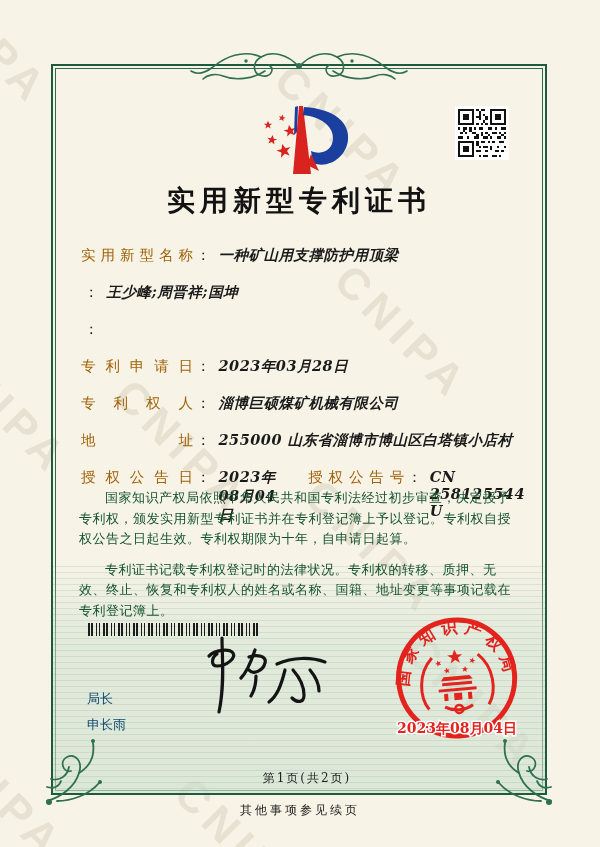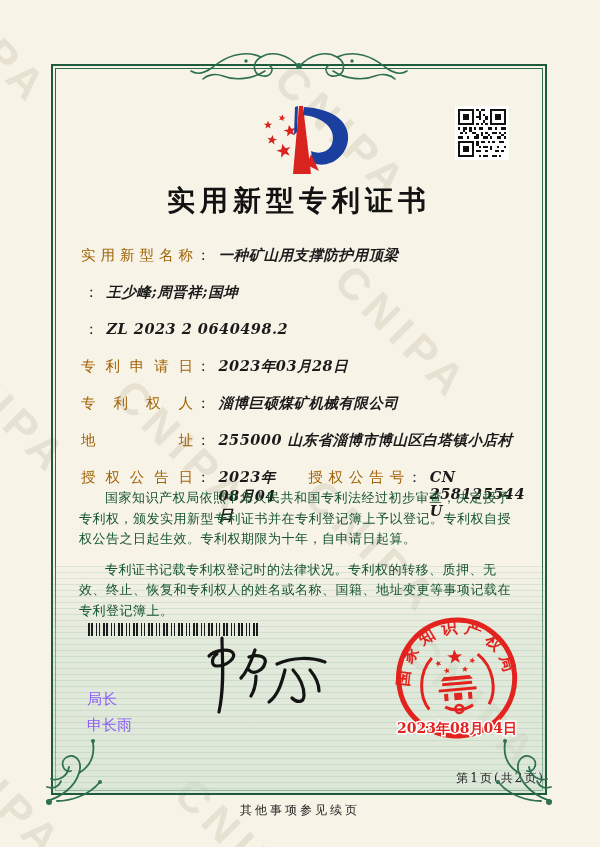--- a/index.html
+++ b/index.html
@@ -81,27 +81,27 @@
     background:repeating-linear-gradient(90deg,
       #1c1c1c 0 2px, rgba(0,0,0,0) 2px 3px,
       #1c1c1c 3px 5px, rgba(0,0,0,0) 5px 8px,
       #1c1c1c 8px 9px, rgba(0,0,0,0) 9px 11px,
       #1c1c1c 11px 12px, rgba(0,0,0,0) 12px 15px);
   }
 
   .signer {
     position:absolute; left:34px; top:620px;
     font-family:"Liberation Sans","DejaVu Sans",sans-serif;
-    font-size:15px; font-weight:500; color:#8b5cf6; line-height:26px;
+    font-size:13px; font-weight:500; color:#0c4a6e; line-height:26px;
   }
   .signature { position:absolute; left:128px; top:560px; }
   .seal { position:absolute; left:334px; top:546px; }
 
   .pageno {
-    position:absolute; left:0; right:0; top:704px; text-align:right;
+    position:absolute; left:0; right:0; top:704px; text-align:center;
     font-size:12px; letter-spacing:2px; color:#222;padding-left:16px;
   }
   .contnote {
     position:absolute; left:0; right:0; top:802px; text-align:center;
     font-size:12px; letter-spacing:3px; color:#1e1e1e; z-index:2;
   }
 </style>
 </head>
 <body>
 
@@ -209,21 +209,20 @@
         <span class="flabel">实用新型名称</span>
         <span class="fcolon">：</span>
         <span class="fvalue">一种矿山用支撑防护用顶梁</span>
       </div>
       <div class="frow">
         <span class="fcolon">：</span>
         <span class="fvalue">王少峰;周晋祥;国坤</span>
       </div>
       <div class="frow">
         <span class="fcolon">：</span>
-        <span class="fvalue">ZL 2023 2 0640498.2</span>
       </div>
       <div class="frow">
         <span class="flabel">专利申请日</span>
         <span class="fcolon">：</span>
         <span class="fvalue">2023年03月28日</span>
       </div>
       <div class="frow">
         <span class="flabel">专利权人</span>
         <span class="fcolon">：</span>
         <span class="fvalue">淄博巨硕煤矿机械有限公司</span>

